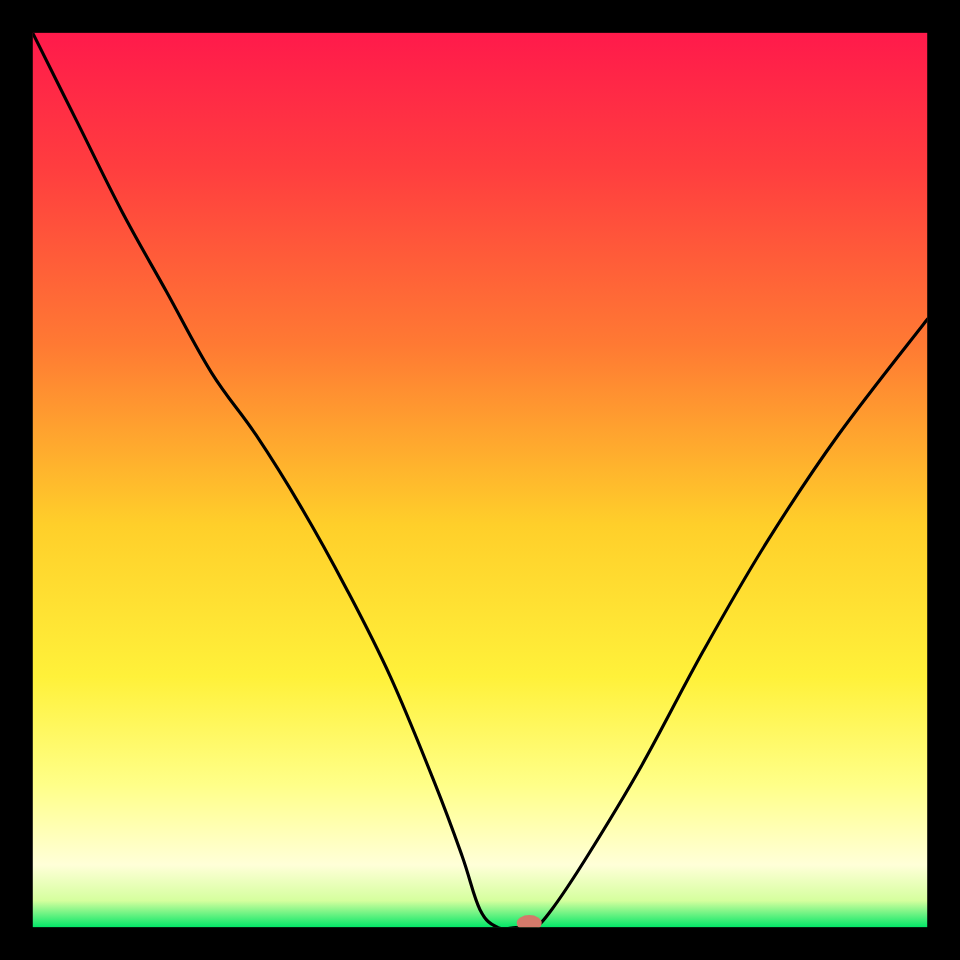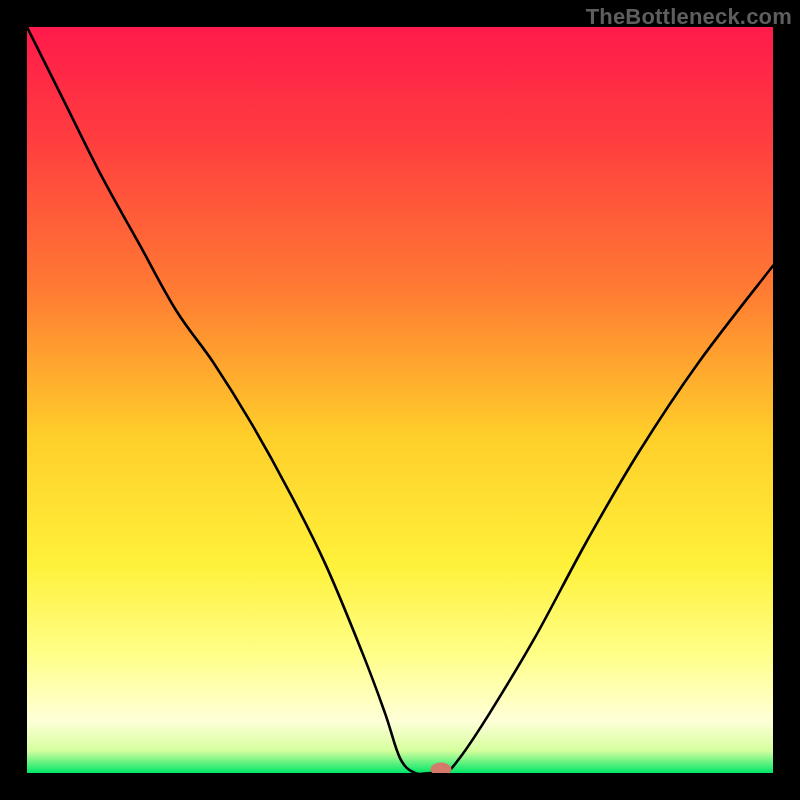--- a/index.html
+++ b/index.html
@@ -55,15 +55,14 @@
             <stop offset="97%" stop-color="#d5ff9e"></stop>
             <stop offset="100%" stop-color="#00e667"></stop>
           </linearGradient>
       </defs>
       <rect x="0" y="0" width="100" height="100" fill="url(#bg-grad)"></rect>
       <path id="curve" fill="none" stroke="#000" stroke-width="0.35" stroke-linejoin="round" stroke-linecap="round" d="M 0 0 C 0.8999999999999999 1.7999999999999998, 3.2 6.4, 5 10 C 6.8 13.6, 8.2 16.58, 10 20 C 11.8 23.42, 13.2 25.76, 15 29 C 16.8 32.24, 18.2 35.12, 20 38 C 21.8 40.88, 23.2 42.3, 25 45 C 26.8 47.7, 28.2 49.94, 30 53 C 31.8 56.06, 33.2 58.58, 35 62 C 36.8 65.42, 38.2 68.04, 40 72 C 41.8 75.96, 43.56 80.4, 45 84 C 46.44 87.6, 47.1 89.48, 48 92 C 48.9 94.52, 49.28 96.56, 50 98 C 50.72 99.44, 51.28 99.64, 52 100 C 52.72 100.36, 53.28 100, 54 100 C 54.72 100, 55.28 100.36, 56 100 C 56.72 99.64, 56.92 99.44, 58 98 C 59.08 96.56, 60.2 94.88, 62 92 C 63.8 89.12, 65.66 86.14, 68 82 C 70.34 77.86, 72.48 73.5, 75 69 C 77.52 64.5, 79.3 61.32, 82 57 C 84.7 52.68, 86.76 49.5, 90 45 C 93.24 40.5, 98.2 34.34, 100 32"></path>
       <ellipse id="marker" fill="#d47a6a" cx="55.5" cy="99.5" rx="1.4" ry="0.9"></ellipse>
     </svg>
   </div>
 
-  <div class="watermark">TheBottleneck.com</div>
 
 </div>
 
 </body></html>

